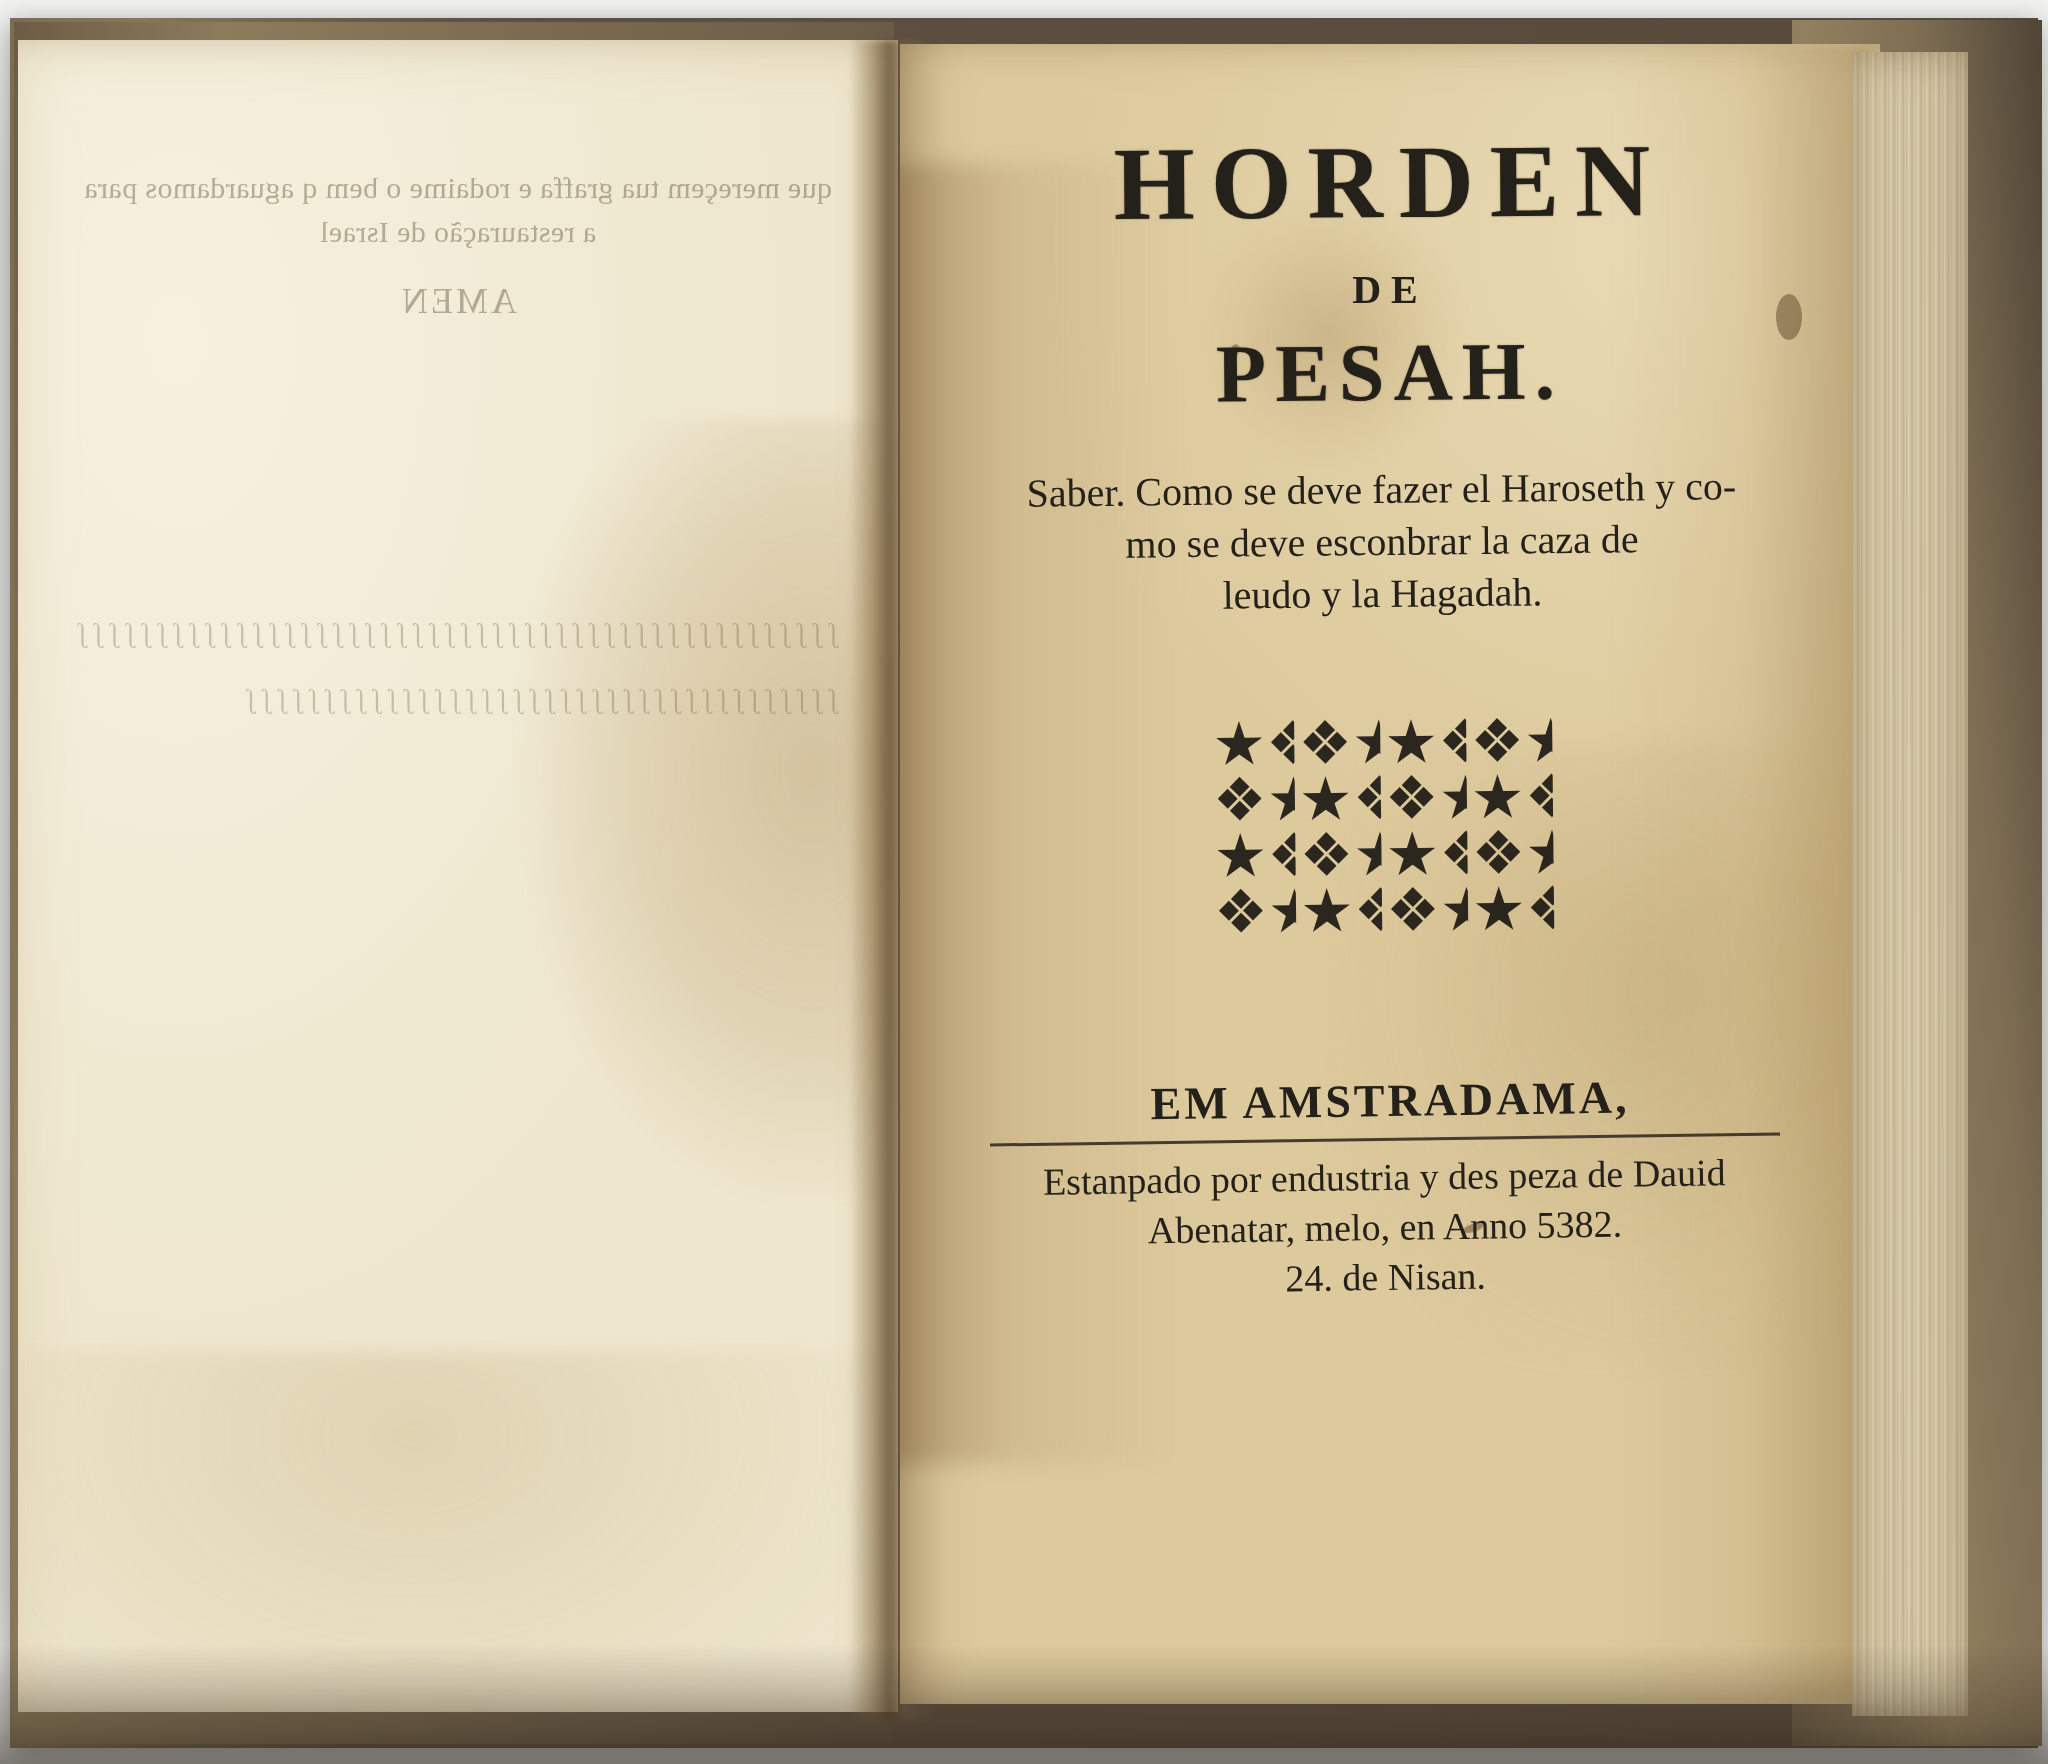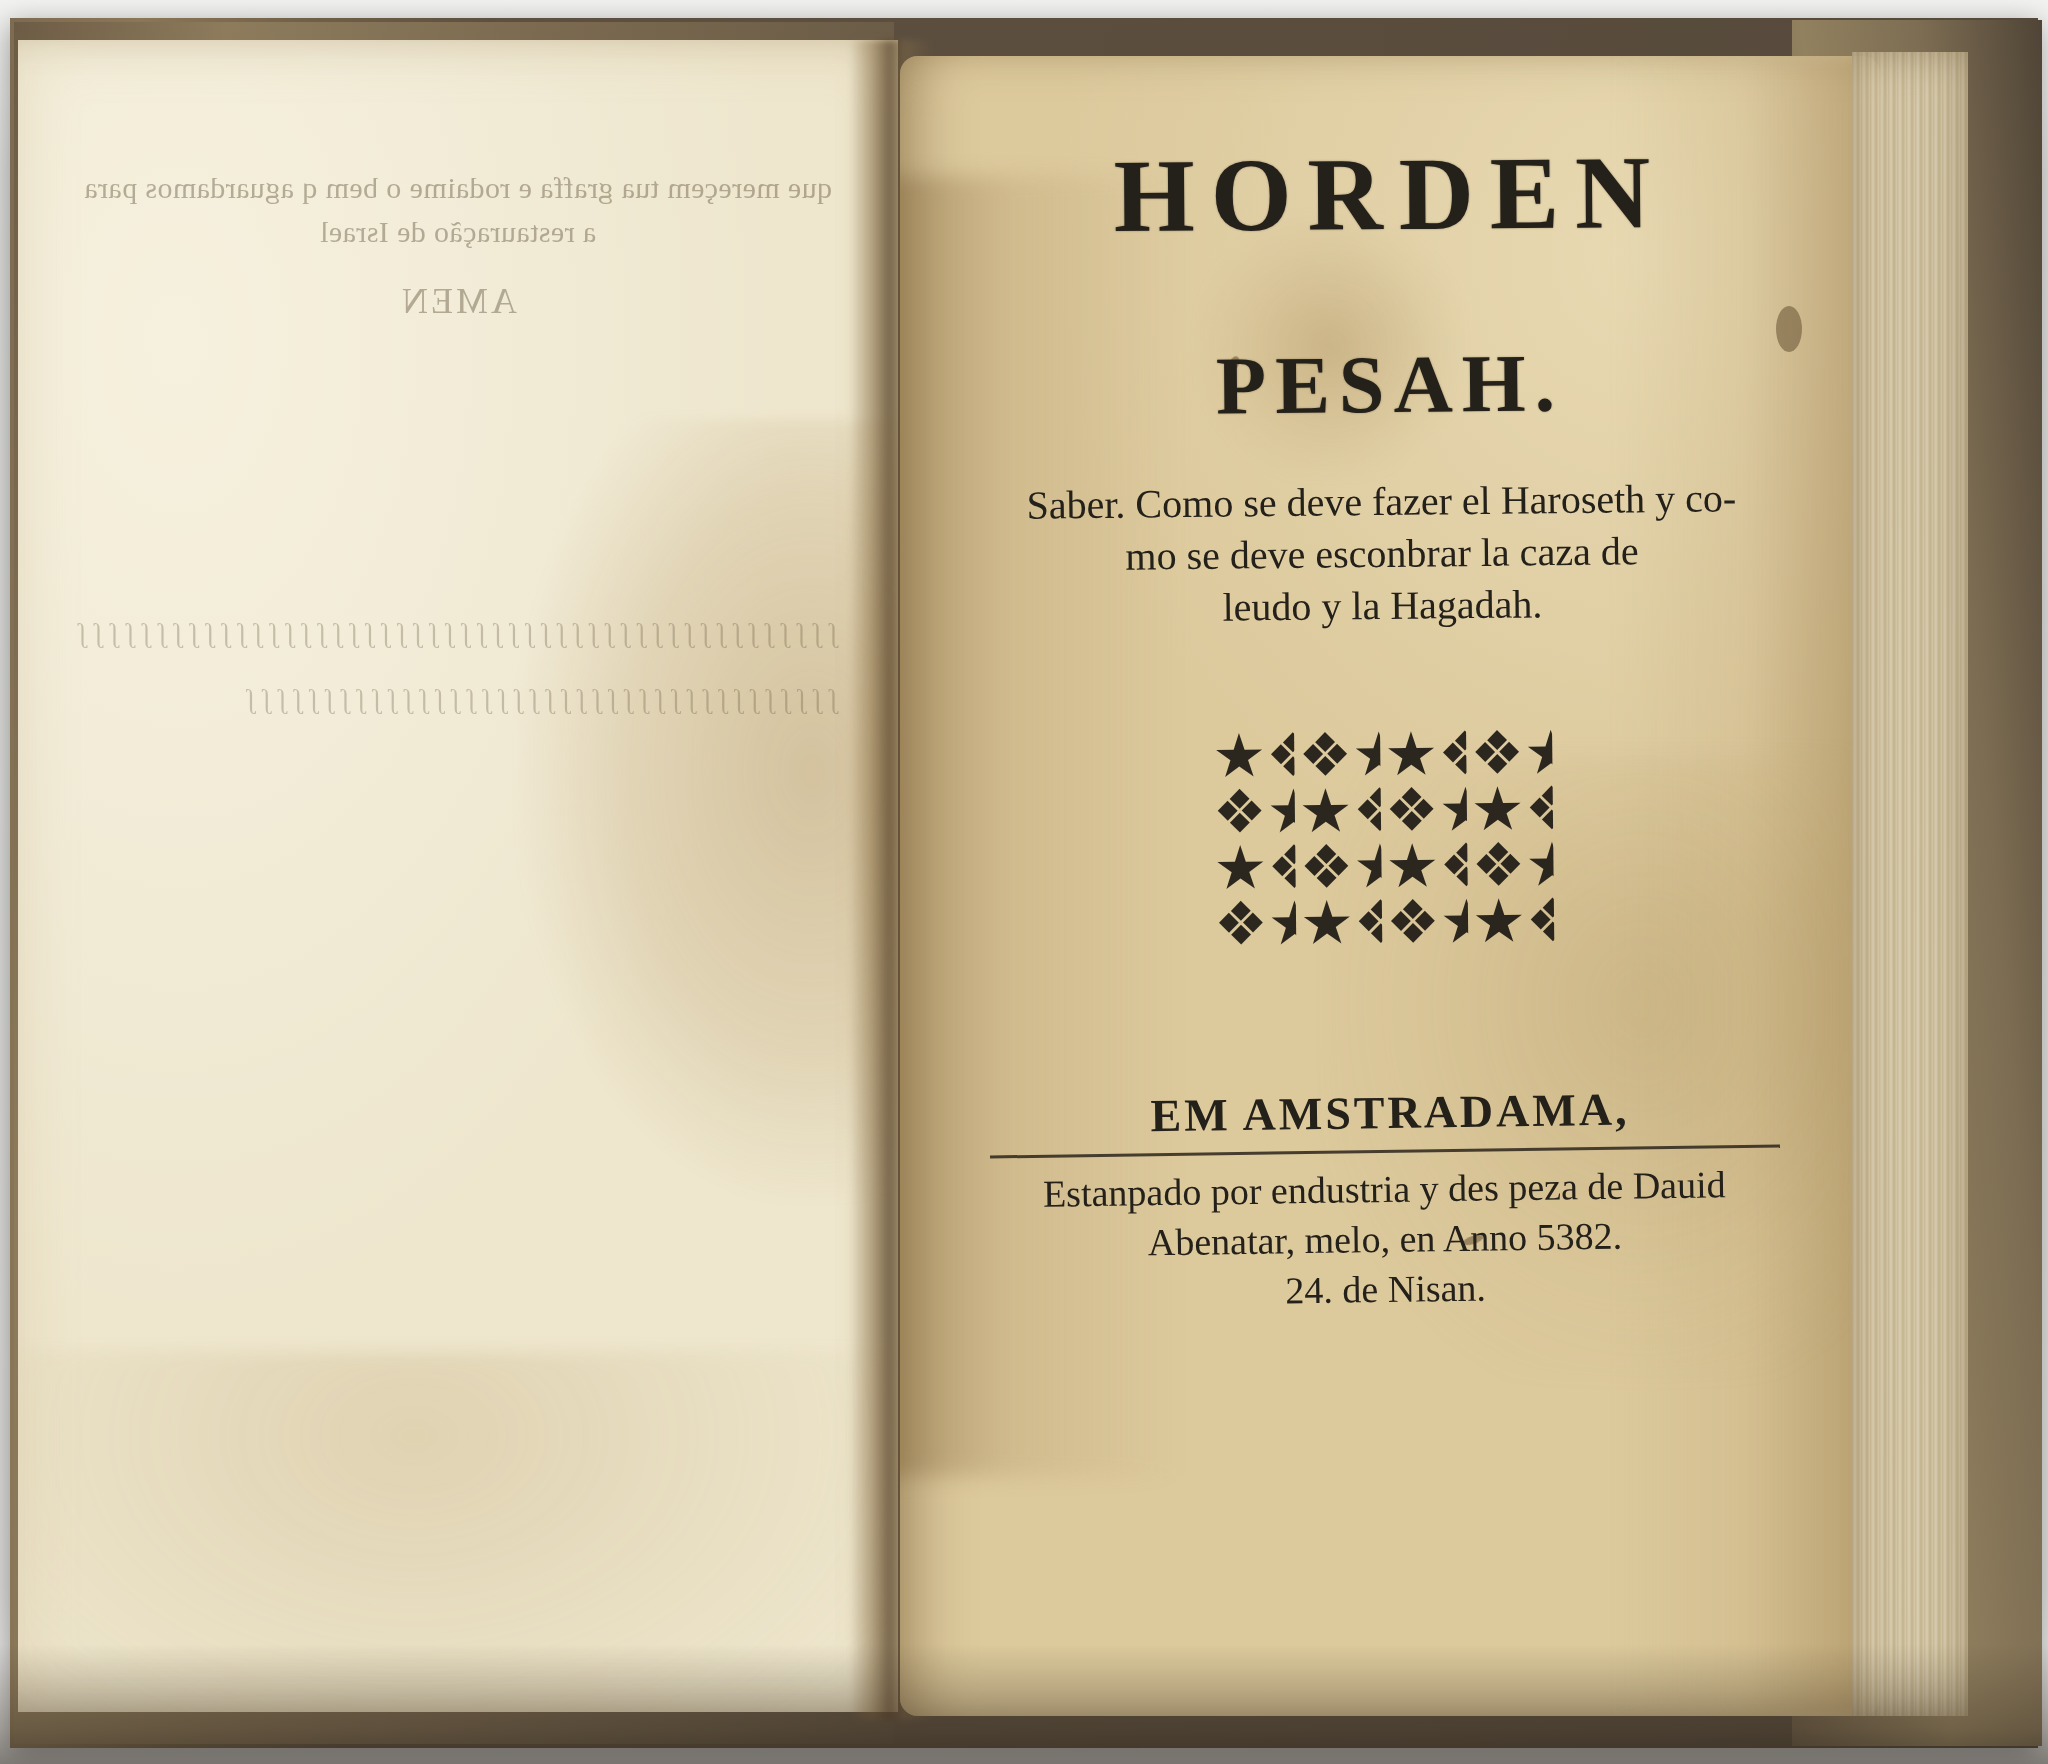--- a/index.html
+++ b/index.html
@@ -126,30 +126,29 @@
       rgba(88,68,42,0.72) 48%,
       rgba(150,124,80,0.30) 66%,
       rgba(255,255,255,0.0) 100%);
     filter: blur(3px);
   }
 
   
   .page-right {
     position: absolute;
     left: 900px;
-    top: 56px;
+    top: 44px;
     width: 980px;
     height: 1660px;
     background:
       radial-gradient(ellipse 60% 40% at 75% 12%, #e8d9b2 0%, #e3d2a9 40%, #dcc99c 100%),
       linear-gradient(160deg, #e9dcb8 0%, #e2d1a6 35%, #d9c693 70%, #cdb882 100%);
     box-shadow: inset 34px 0 60px -26px rgba(110,84,48,0.65),
                 inset -14px 0 34px -14px rgba(150,122,76,0.45);
     overflow: hidden;
-    border-radius: 18px;
   }
   .page-right .stain-a {
     position: absolute; left: -20px; top: 120px;
     width: 300px; height: 1300px;
     background: linear-gradient(90deg, rgba(128,98,56,0.45) 0%, rgba(160,130,82,0.18) 45%, rgba(255,255,255,0) 100%);
     filter: blur(10px);
   }
   .page-right .stain-b {
     position: absolute; right: 6px; top: 0;
     width: 260px; height: 1660px;
@@ -321,20 +320,21 @@
     <div class="stain-a"></div>
     <div class="stain-b"></div>
     <div class="stain-c"></div>
     <div class="stain-d"></div>
     <div class="speck1"></div>
     <div class="speck2"></div>
     <div class="speck3"></div>
 
     <div class="tp">
       <div class="tp-title">HORDEN</div>
+      <div class="tp-de">DE</div>
       <div class="tp-pesah">PESAH.</div>
 
       <div class="tp-sub">
         <span class="l1">Saber. Como se deve fazer el Haroseth y co-</span>
         <span class="l2">mo se deve esconbrar la caza de</span>
         <span class="l3">leudo y la Hagadah.</span>
       </div>
 
       <div class="ornament">
         <div class="cell" style="left:0px;   top:0px;">★❖</div>

